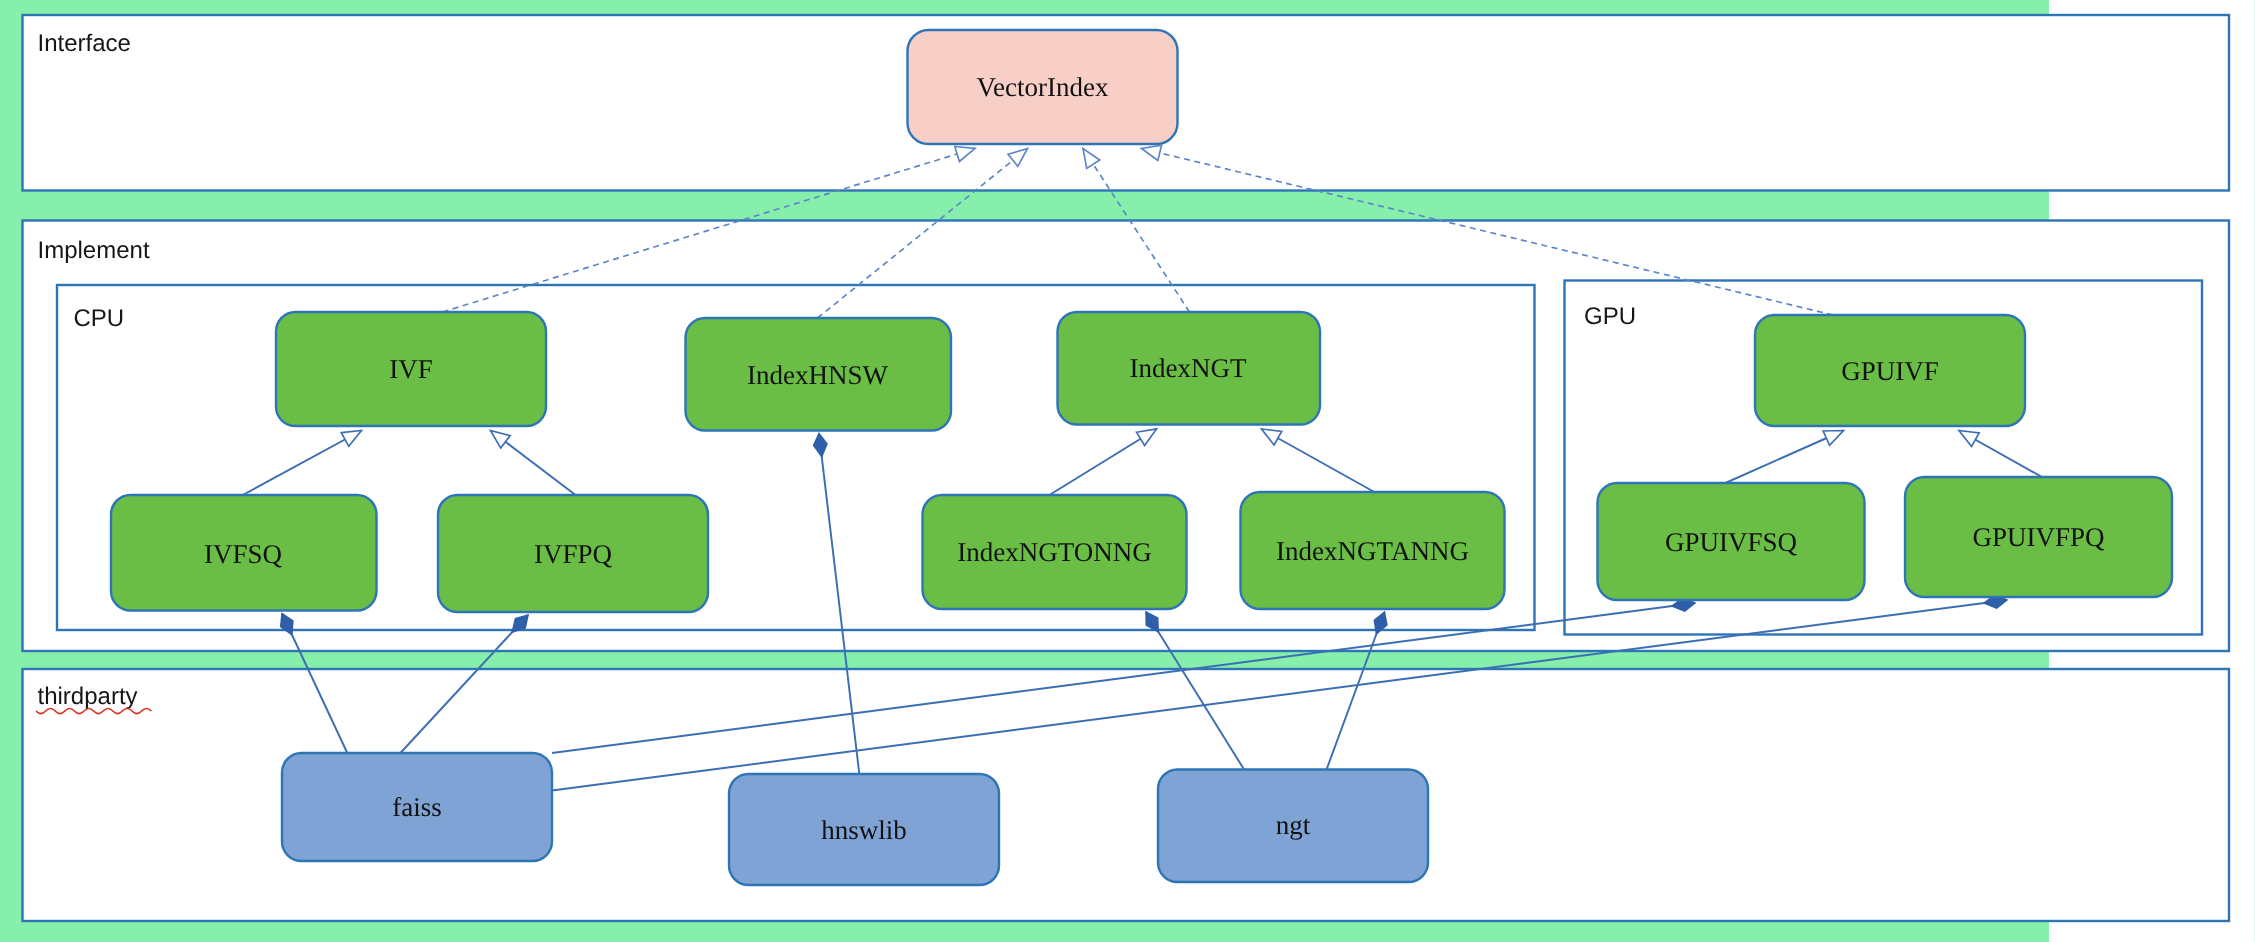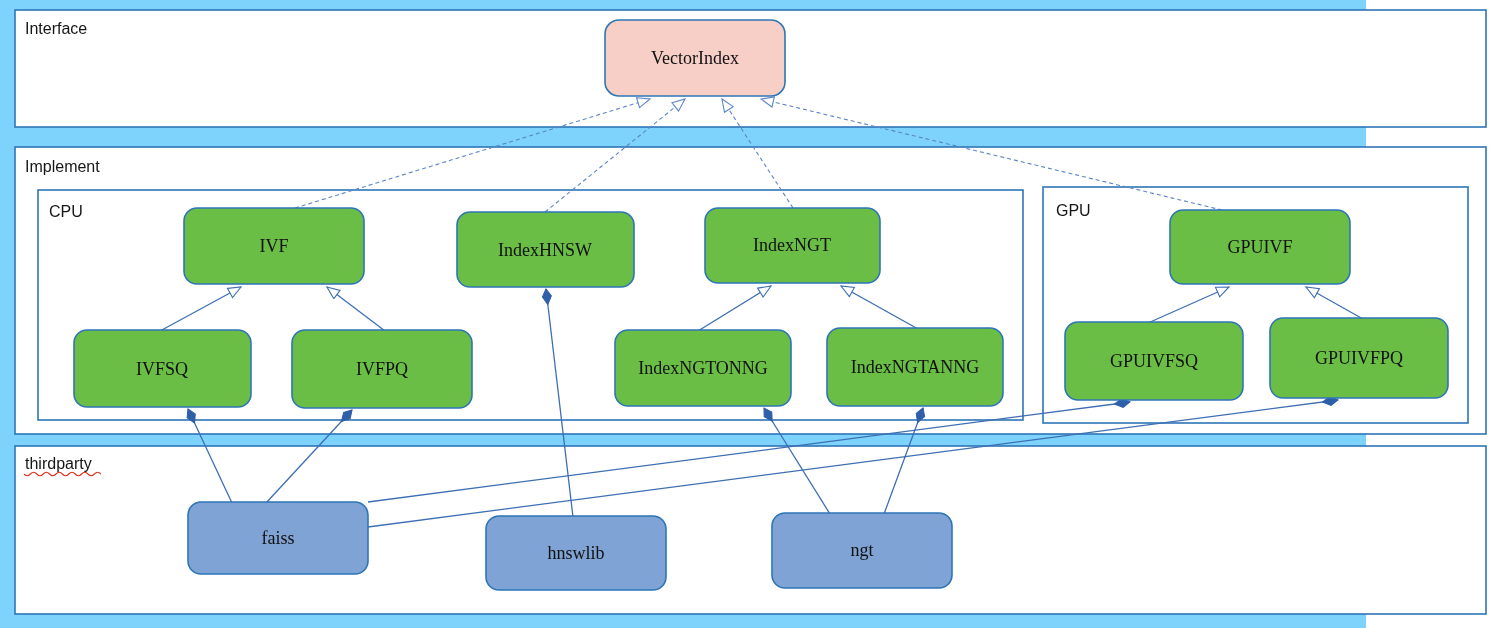--- a/index.html
+++ b/index.html
@@ -4,21 +4,21 @@
 <style>
   html, body {
     margin: 0;
     padding: 0;
     background: #ffffff;
   }
   .stage {
     position: relative;
     width: 1366px;
     height: 628px;
-    background: #7dd3fc;
+    background: #86efac;
     font-family: "Liberation Sans", sans-serif;
   }
   svg { display: block; }
 
   .container-rect {
     fill: #ffffff;
     stroke: #2E75B6;
     stroke-width: 1.6;
   }
   .section-label {

